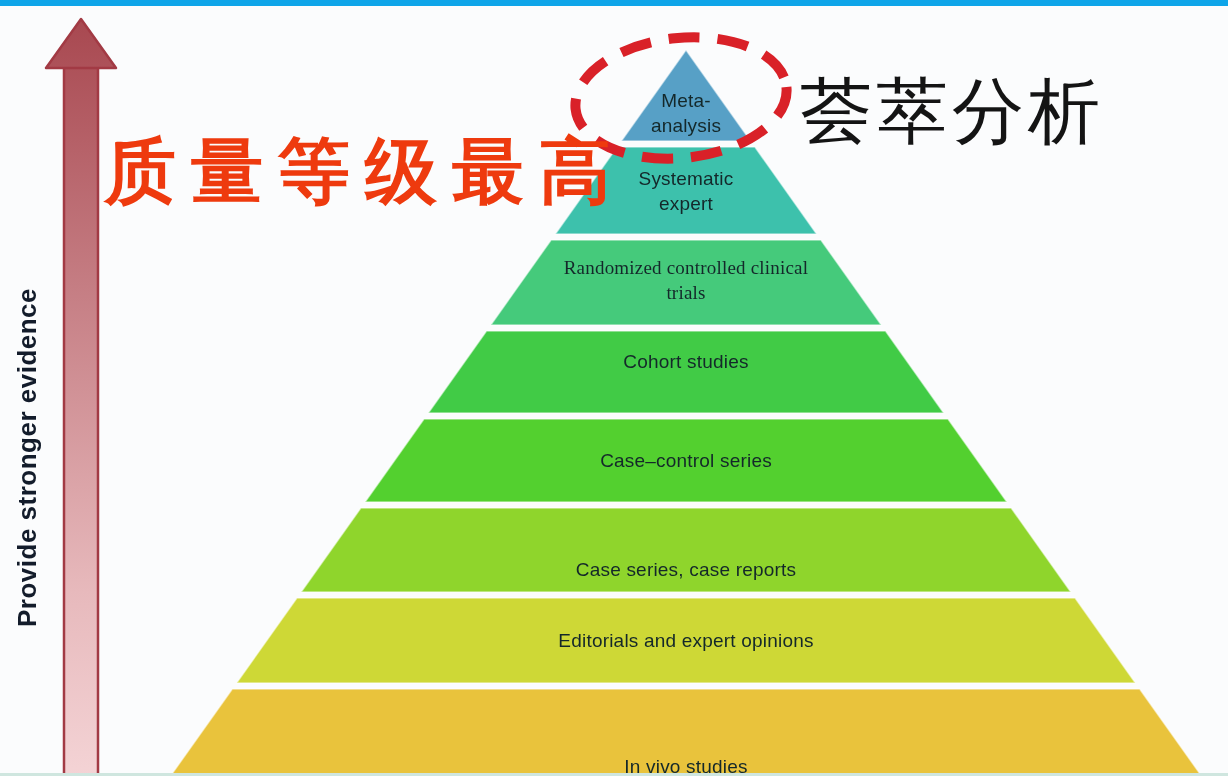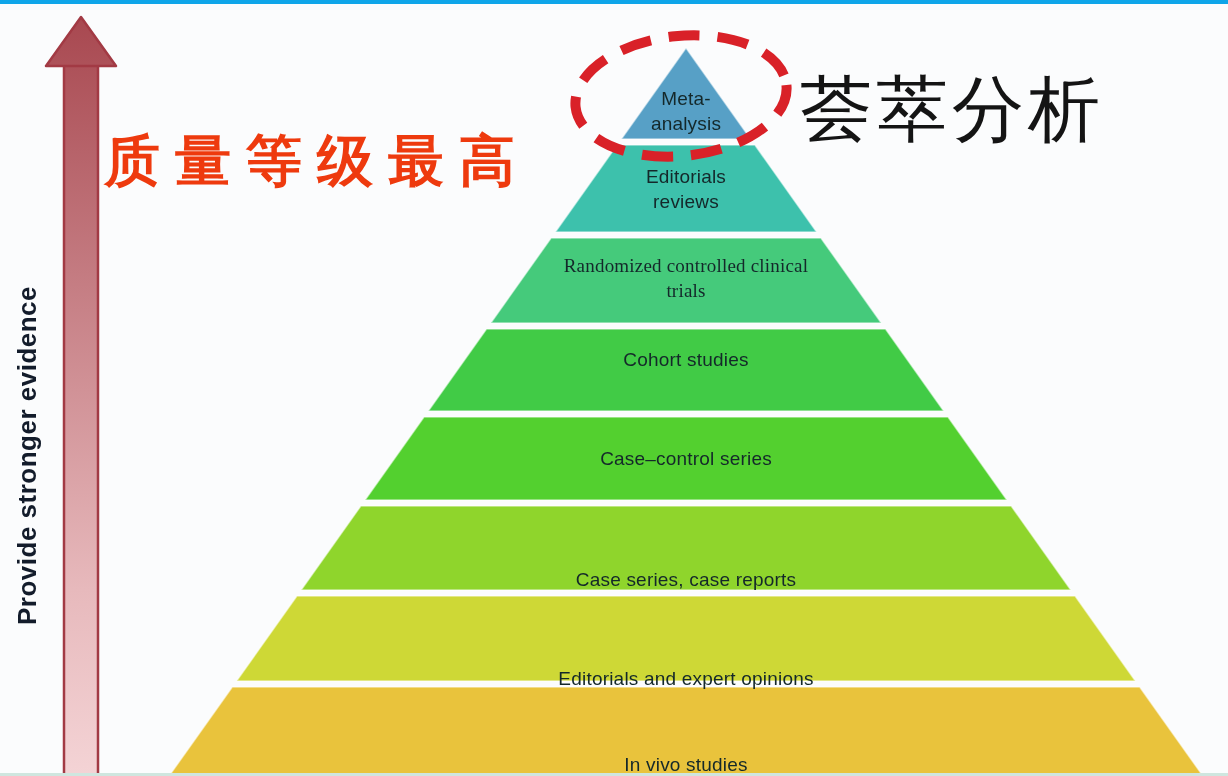--- a/index.html
+++ b/index.html
@@ -1,39 +1,39 @@
 <!DOCTYPE html>
 <html style="--label-color: #14282a;"><head>
 <meta charset="utf-8">
 <style>
   html,body{margin:0;padding:0;background:#ffffff;}
   #stage{
     position:relative;
     width:1228px;height:776px;
     background:#fbfcfd;
-    border-top:4px solid #0ea5e9;
+    border-top:6px solid #0ea5e9;
     border-bottom:3px solid #cfe6df;
     box-sizing:border-box;
     overflow:hidden;
     font-family:"Liberation Sans", sans-serif;
   }
   #stage-svg{position:absolute;left:0;top:0;}
   .level-label{
     position:absolute;
     transform:translateY(-50%);
     text-align:center;
     font-size:19px;
     line-height:1.32;
     color:var(--label-color,#14282a);
     letter-spacing:.2px;
   }
   #red-headline{
     position:absolute;
     left:104px;top:128px;
-    font-size:56px;
+    font-size:72px;
     font-weight:bold;
     letter-spacing:15px;
     line-height:1.05;
     white-space:nowrap;
   }
   #circle-annotation{
     position:absolute;
     left:800px;top:68px;
     font-size:72px;
     font-weight:400;
@@ -82,26 +82,26 @@
         <polygon points="360.8,502.0 1011.2,502.0 1070.8,586.0 301.2,586.0" fill="#8fd52c" stroke="rgba(255,255,255,0.55)" stroke-width="1.5"></polygon>
         <polygon points="296.9,592.0 1075.1,592.0 1135.4,677.0 236.6,677.0" fill="#ced836" stroke="rgba(255,255,255,0.55)" stroke-width="1.5"></polygon>
         <polygon points="232.3,683.0 1139.7,683.0 1201.5,770.0 170.5,770.0" fill="#e9c33c" stroke="rgba(255,255,255,0.55)" stroke-width="1.5"></polygon>
       </g>
 
     <ellipse cx="681" cy="92" rx="106" ry="60" fill="none" stroke-width="10" stroke-dasharray="31 18" transform="rotate(-6 681 92)" stroke="#d92128"></ellipse>
   </svg>
 
   <div id="labels">
       <div class="level-label" style="width: 100px; left: 636px; top: 107px;">Meta-analysis</div>
-      <div class="level-label" style="width: 130px; left: 621px; top: 185px;">Editorials reviews</div>
+      <div class="level-label" style="width: 130px; left: 621px; top: 185px;">Systematic expert</div>
       <div class="level-label" style="width: 250px; left: 561px; top: 274px; font-family: Liberation Serif, serif;">Randomized controlled clinical trials</div>
       <div class="level-label" style="width: 460px; left: 456px; top: 356px;">Cohort studies</div>
       <div class="level-label" style="width: 460px; left: 456px; top: 455px;">Case–control series</div>
-      <div class="level-label" style="width: 460px; left: 456px; top: 576px;">Case series, case reports</div>
-      <div class="level-label" style="width: 460px; left: 456px; top: 635px; margin-top: 40px;">Editorials and expert opinions</div>
+      <div class="level-label" style="width: 460px; left: 456px; top: 564px;">Case series, case reports</div>
+      <div class="level-label" style="width: 460px; left: 456px; top: 635px;">Editorials and expert opinions</div>
       <div class="level-label" style="width: 460px; left: 456px; top: 761px;">In vivo studies</div>
     </div>
 
   <div id="red-headline" style="color: rgb(238, 58, 14);">质量等级最高</div>
 
   <div id="circle-annotation" style="color: rgb(20, 20, 20);">荟萃分析</div>
 
   <div id="arrow-caption" style="color: rgb(19, 28, 43);">Provide stronger evidence</div>
 
 </div>

